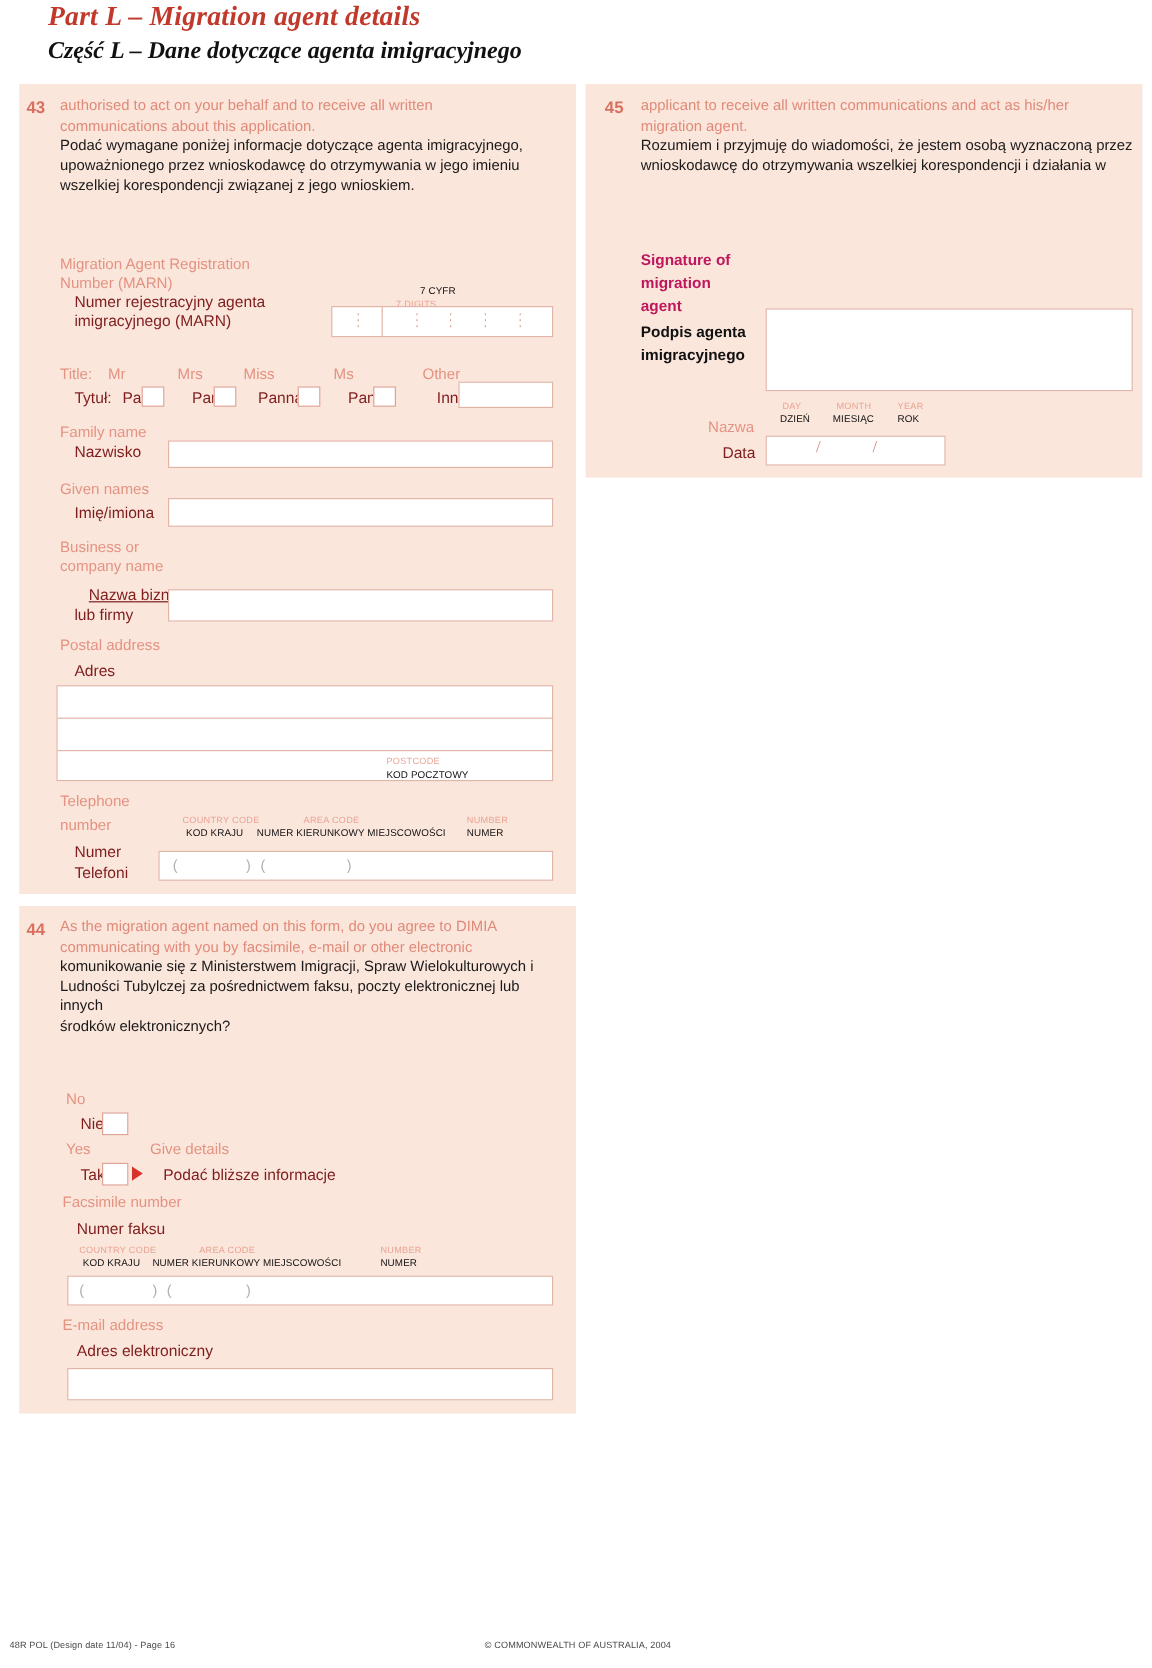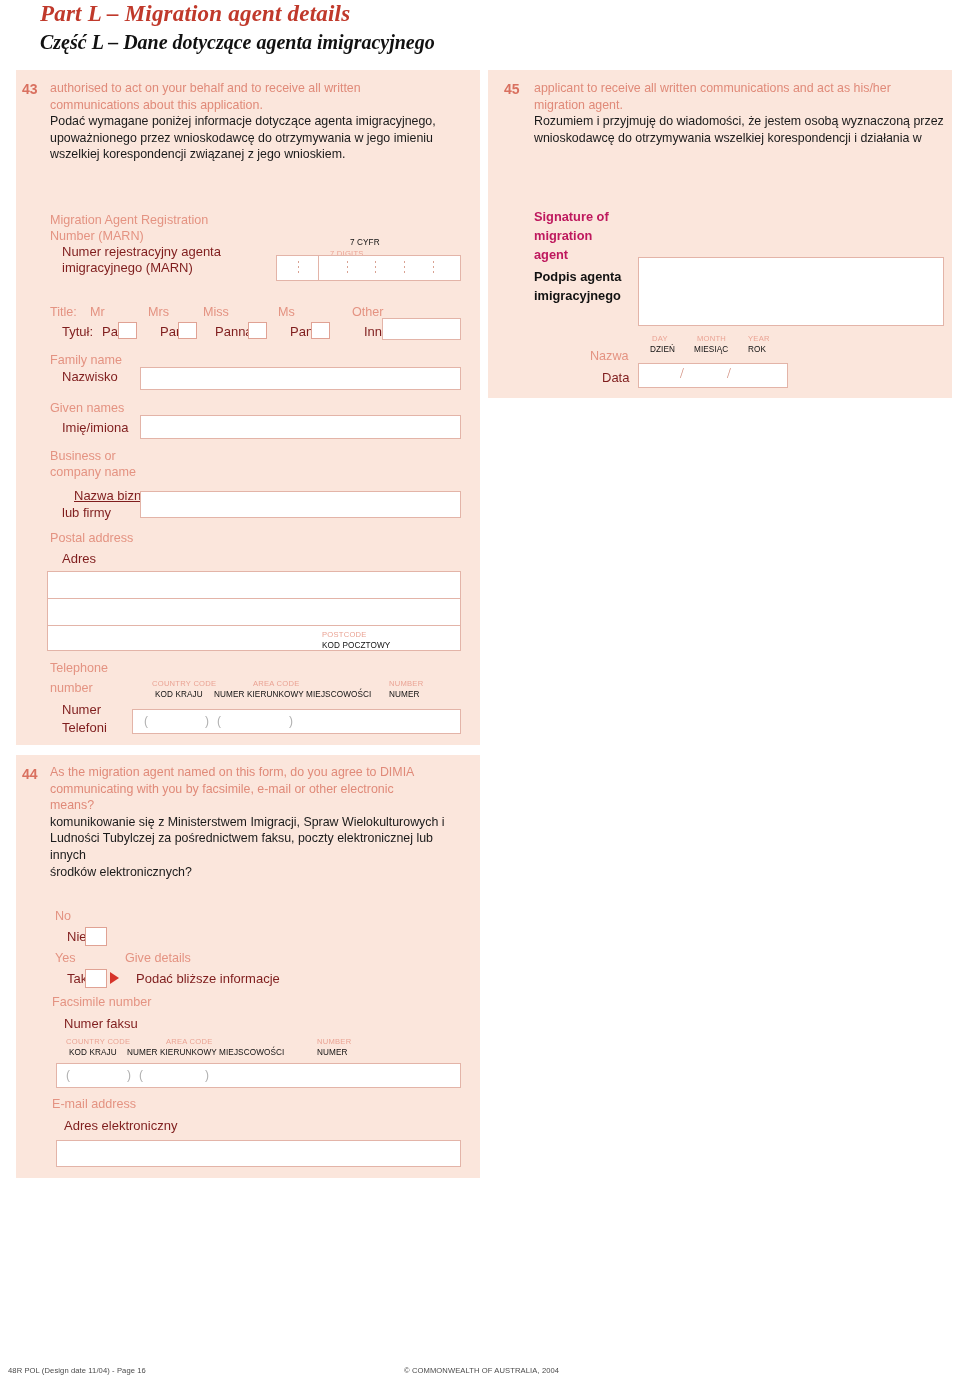--- a/index.html
+++ b/index.html
@@ -182,21 +182,20 @@
 <div class="paren" style="left:217px;top:714px;">(</div>
 <div class="paren" style="left:289px;top:714px;">)</div>
 
 <div class="panel" id="panel-44"></div>
 
 <div class="qnum" style="left:22px;top:766px;">44</div>
 
 <div class="qtext" style="left:50px;top:764px;width:420px;">
   <div class="qline en">As the migration agent named on this form, do you agree to DIMIA</div>
   <div class="qline en">communicating with you by facsimile, e-mail or other electronic</div>
-  <div class="qline en">means?</div>
   <div class="qline pl">komunikowanie się z Ministerstwem Imigracji, Spraw Wielokulturowych i</div>
   <div class="qline pl">Ludności Tubylczej za pośrednictwem faksu, poczty elektronicznej lub innych</div>
   <div class="qline pl">środków elektronicznych?</div>
 </div>
 
 <div class="lbl-en" style="position:absolute;left:55px;top:908px;">No</div>
 <div class="lbl-pl" style="position:absolute;left:55px;top:929px;">Nie</div>
 <div class="cbx" style="left:85px;top:927px;width:22px;height:19px;"></div>
 
 <div class="lbl-en" style="position:absolute;left:55px;top:950px;">Yes</div>

